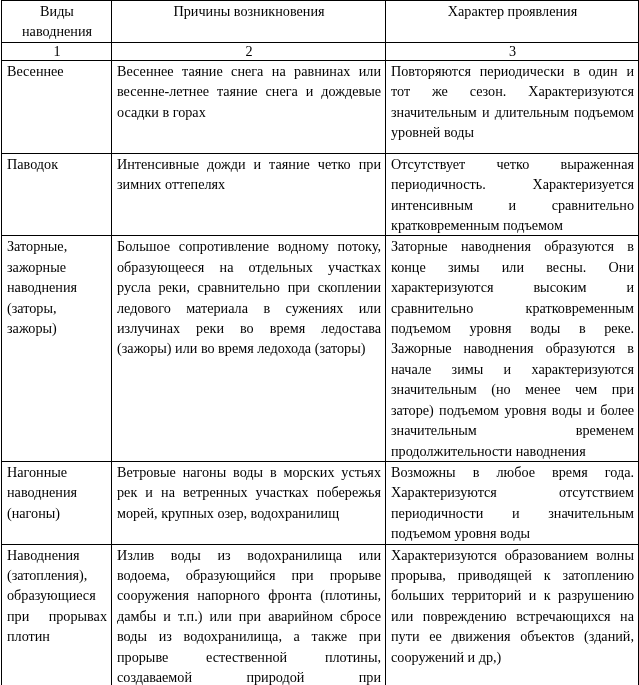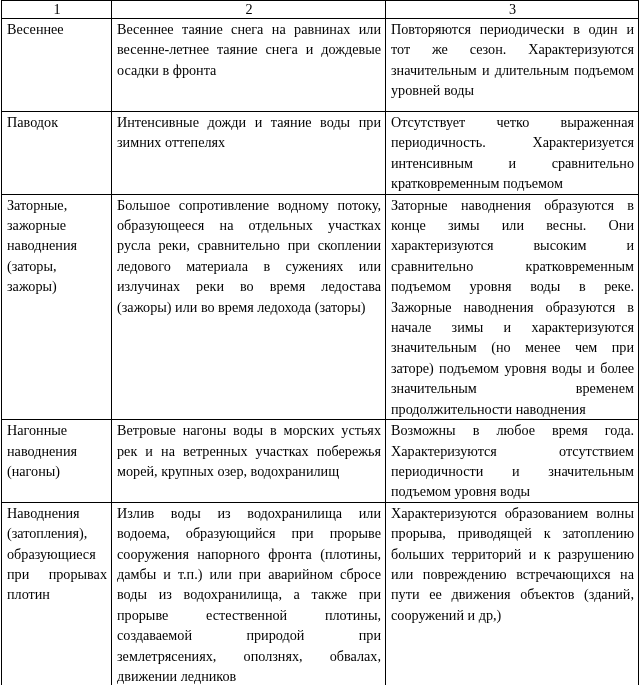--- a/index.html
+++ b/index.html
@@ -37,33 +37,38 @@
 </head>
 <body>
 
 <table class="flood">
   <colgroup>
       <col class="c1">
       <col class="c2">
       <col class="c3">
     </colgroup>
   <tbody>
+      <tr class="head">
+    <th>Виды наводнения</th>
+    <th>Причины возникновения</th>
+    <th>Характер проявления</th>
+  </tr>
   <tr class="nums">
     <td>1</td>
     <td>2</td>
     <td>3</td>
   </tr>
   <tr class="r1">
     <td class="left">Весеннее</td>
-    <td class="just">Весеннее таяние снега на равнинах или весенне-летнее таяние снега и дождевые осадки в фронта</td>
+    <td class="just">Весеннее таяние снега на равнинах или весенне-летнее таяние снега и дождевые осадки в горах</td>
     <td class="just">Повторяются периодически в один и тот же сезон. Характеризуются значительным и длительным подъемом уровней воды</td>
   </tr>
   <tr class="r2">
     <td class="left">Паводок</td>
-    <td class="just">Интенсивные дожди и таяние воды при зимних оттепелях</td>
+    <td class="just">Интенсивные дожди и таяние четко при зимних оттепелях</td>
     <td class="just">Отсутствует четко выраженная периодичность. Характеризуется интенсивным и сравнительно кратковременным подъемом</td>
   </tr>
   <tr class="r3">
     <td class="left">Заторные, зажорные наводнения (заторы, зажоры)</td>
     <td class="just">Большое сопротивление водному потоку, образующееся на отдельных участках русла реки, сравнительно при скоплении ледового материала в сужениях или излучинах реки во время ледостава (зажоры) или во время ледохода (заторы)</td>
     <td class="just">Заторные наводнения образуются в конце зимы или весны. Они характеризуются высоким и сравнительно кратковременным подъемом уровня воды в реке. Зажорные наводнения образуются в начале зимы и характеризуются значительным (но менее чем при заторе) подъемом уровня воды и более значительным временем продолжительности наводнения</td>
   </tr>
   <tr class="r4">
     <td class="left">Нагонные наводнения (нагоны)</td>
     <td class="just">Ветровые нагоны воды в морских устьях рек и на ветренных участках побережья морей, крупных озер, водохранилищ</td>

